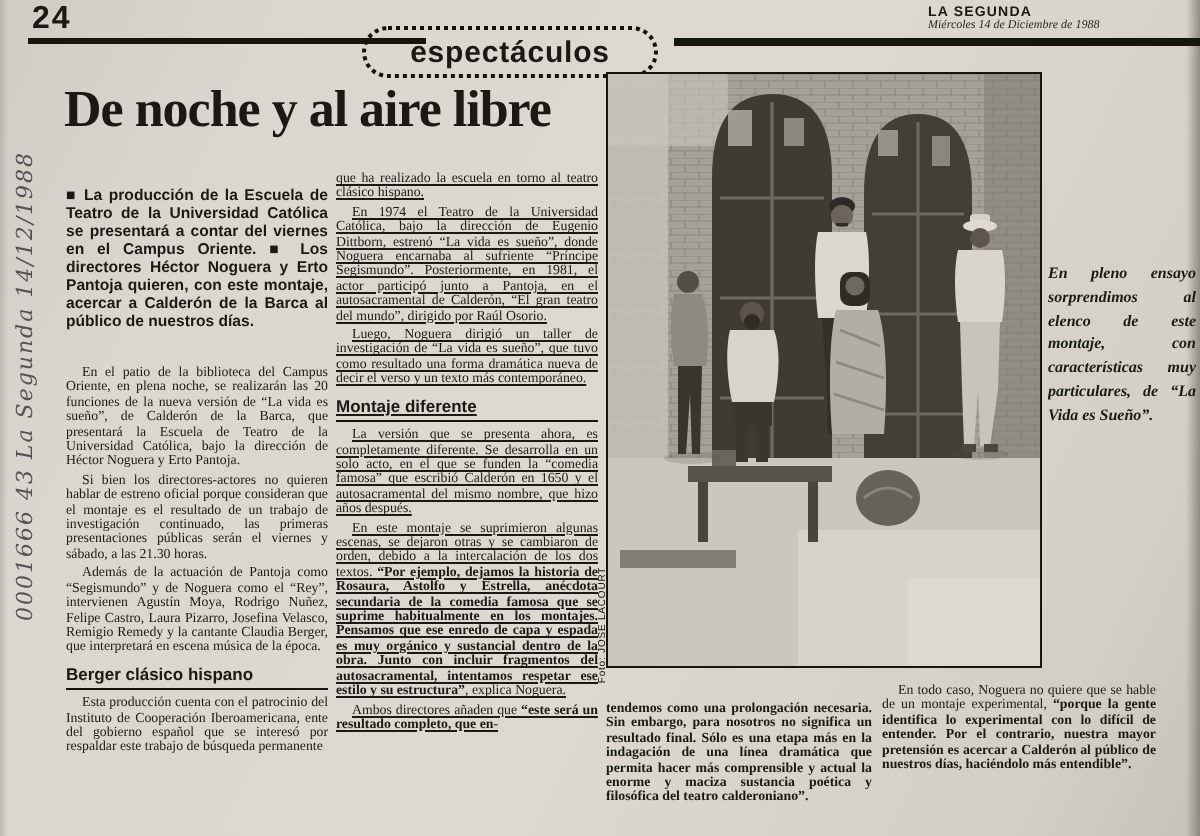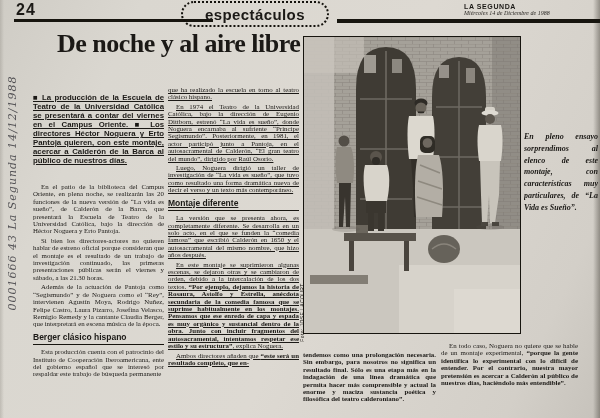--- a/index.html
+++ b/index.html
@@ -8,39 +8,39 @@
     background:linear-gradient(115deg,#cfccc5 0%,#dad7d0 18%,#ddd9d2 55%,#d3cfc8 88%,#c6c2bb 100%);
     font-family:"Liberation Serif",serif;color:#1b1916;
     -webkit-font-smoothing:antialiased;
   }
   .abs{position:absolute;}
   
   .pagenum{left:16px;top:2px;font:bold 16px/16px "Liberation Sans",sans-serif;letter-spacing:1px;}
   .rule-left{left:14px;top:19px;width:199px;height:3px;background:#17150f;}
   .rule-right{left:337px;top:19px;width:263px;height:4px;background:#17150f;}
   .capsule{
-    left:181px;top:1px;width:144px;height:22px;
+    left:181px;top:13px;width:144px;height:22px;
     border:2.5px dotted #14120d;border-radius:14px;
     display:flex;align-items:center;justify-content:center;
     font:bold 15px "Liberation Sans",sans-serif;letter-spacing:.4px;
   }
   .masthead{left:464px;top:3px;width:130px;}
   .masthead .paper{font:bold 7px "Liberation Sans",sans-serif;letter-spacing:.6px;}
   .masthead .date{font:italic 6px/7px "Liberation Serif",serif;color:#2a2723;}
   
   .margin-note{
     left:-136px;top:185px;width:300px;height:16px;text-align:center;
     transform:rotate(-90deg);
     font:italic 11px/14px "DejaVu Serif",serif;color:#3c3b40;opacity:.85;
     letter-spacing:1px;
   }
   
-  .headline{left:32px;top:29px;width:276px;font:bold 26px/29px "Liberation Serif",serif;letter-spacing:-.5px;margin-left:25px;}
+  .headline{left:32px;top:40px;width:276px;font:bold 26px/29px "Liberation Serif",serif;letter-spacing:-.5px;}
   .lead{left:33px;top:93px;width:131px;height:88px;overflow:hidden;
-        font:bold 7.8px/9px "Liberation Sans",sans-serif;text-align:justify;text-decoration:underline;}
+        font:bold 7.8px/9px "Liberation Sans",sans-serif;text-align:justify;}
   
   .bodycol{font-size:6.9px;line-height:7.4px;text-align:justify;overflow:hidden;
            font-family:"Liberation Serif",serif;hyphens:auto;}
   .col1{left:33px;top:183px;width:131px;height:235px;}
   .col2{left:168px;top:86px;width:131px;height:332px;text-decoration:underline;}
   .col3{left:303px;top:351px;width:133px;height:67px;font-weight:bold;}
   .col4{left:441px;top:342px;width:137px;height:76px;}
   .bp{margin:0 0 2px;text-indent:8px;}
   .bp.noindent{text-indent:0;}
   .subhead{font:bold 8.5px/9.5px "Liberation Sans",sans-serif;

